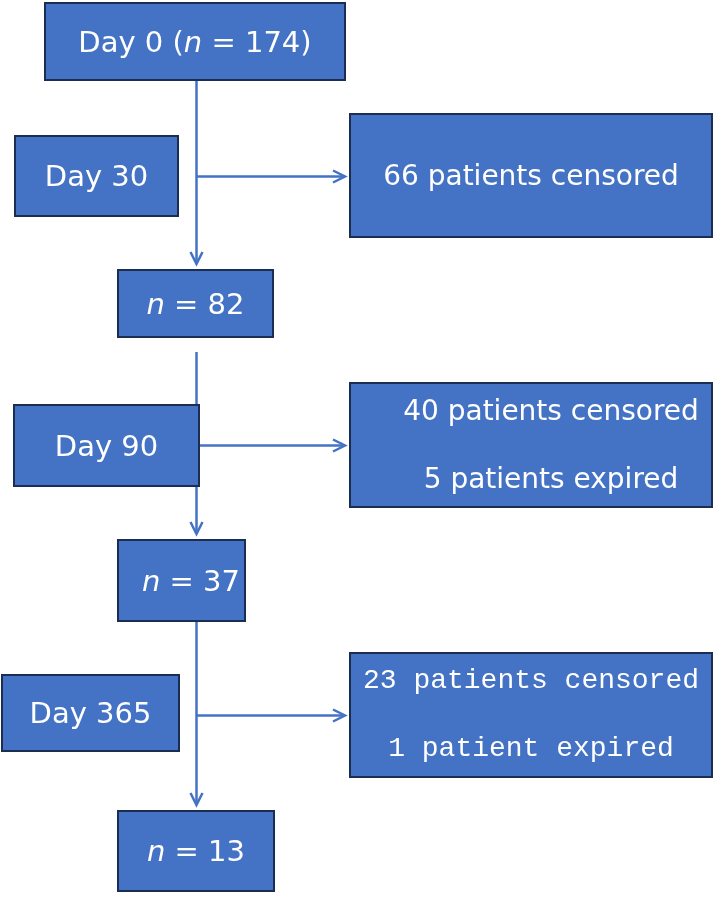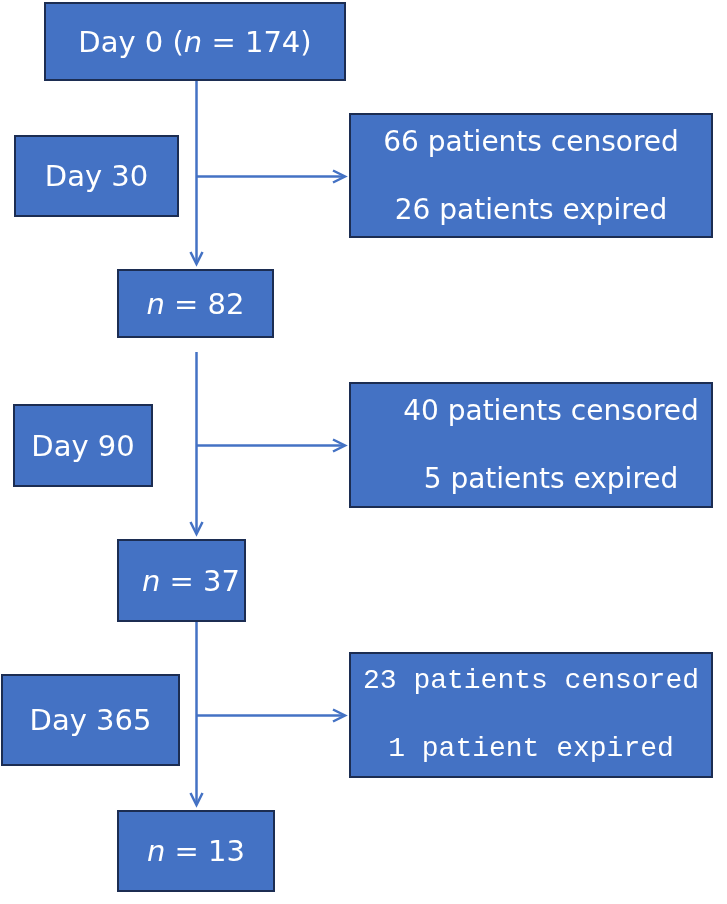--- a/index.html
+++ b/index.html
@@ -41,24 +41,24 @@
   .start-box{ font-size: 29px; }
   .side-box { font-size: 28px; line-height: 38px; gap: 30px; }
   .it { font-style: italic; }
   .nline { white-space: pre; }
 
   
   #box-day0   { left: 44px;  top: 2px;   width: 302px; height: 79px; text-align: center; }
   #box-day30  { left: 14px;  top: 135px; width: 165px; height: 82px; }
   #box-out30  { left: 349px; top: 113px; width: 364px; height: 125px; }
   #box-n82    { left: 117px; top: 269px; width: 157px; height: 69px; }
-  #box-day90  { left: 13px;  top: 404px; width: 140px; height: 83px; }
+  #box-day90  { left: 13px;  top: 404px; width: 187px; height: 83px; }
   #box-out90  { left: 349px; top: 382px; width: 364px; height: 126px; padding-left: 40px; }
   #box-n37    { left: 117px; top: 539px; width: 129px; height: 83px; padding-left: 19px; }
-  #box-day365 { left: 1px;   top: 674px; width: 179px; height: 92px; }
+  #box-day365 { left: 1px;   top: 674px; width: 179px; height: 78px; }
   #box-out365 { left: 349px; top: 652px; width: 364px; height: 126px; font-family: Liberation Mono, monospace; }
   #box-n13    { left: 117px; top: 810px; width: 158px; height: 82px; }
 </style>
 </head>
 <body>
 
 <div id="stage">
 
   <svg class="connectors" viewBox="0 0 727 904" xmlns="http://www.w3.org/2000/svg">
     <defs>
@@ -78,21 +78,20 @@
 
   <div id="box-day0" class="box start-box">
     <div class="nline"><span>Day 0 (</span><span class="it">n</span><span> = 174)</span></div>
   </div>
 
   <div id="box-day30" class="box day-box">
     <div>Day 30</div>
   </div>
   <div id="box-out30" class="box side-box">
     <div>66 patients censored</div>
-    <div>26 patients expired</div>
   </div>
   <div id="box-n82" class="box n-box">
     <div class="nline"><span class="it">n</span><span> = 82</span></div>
   </div>
 
   <div id="box-day90" class="box day-box">
     <div>Day 90</div>
   </div>
   <div id="box-out90" class="box side-box">
     <div>40 patients censored</div>

